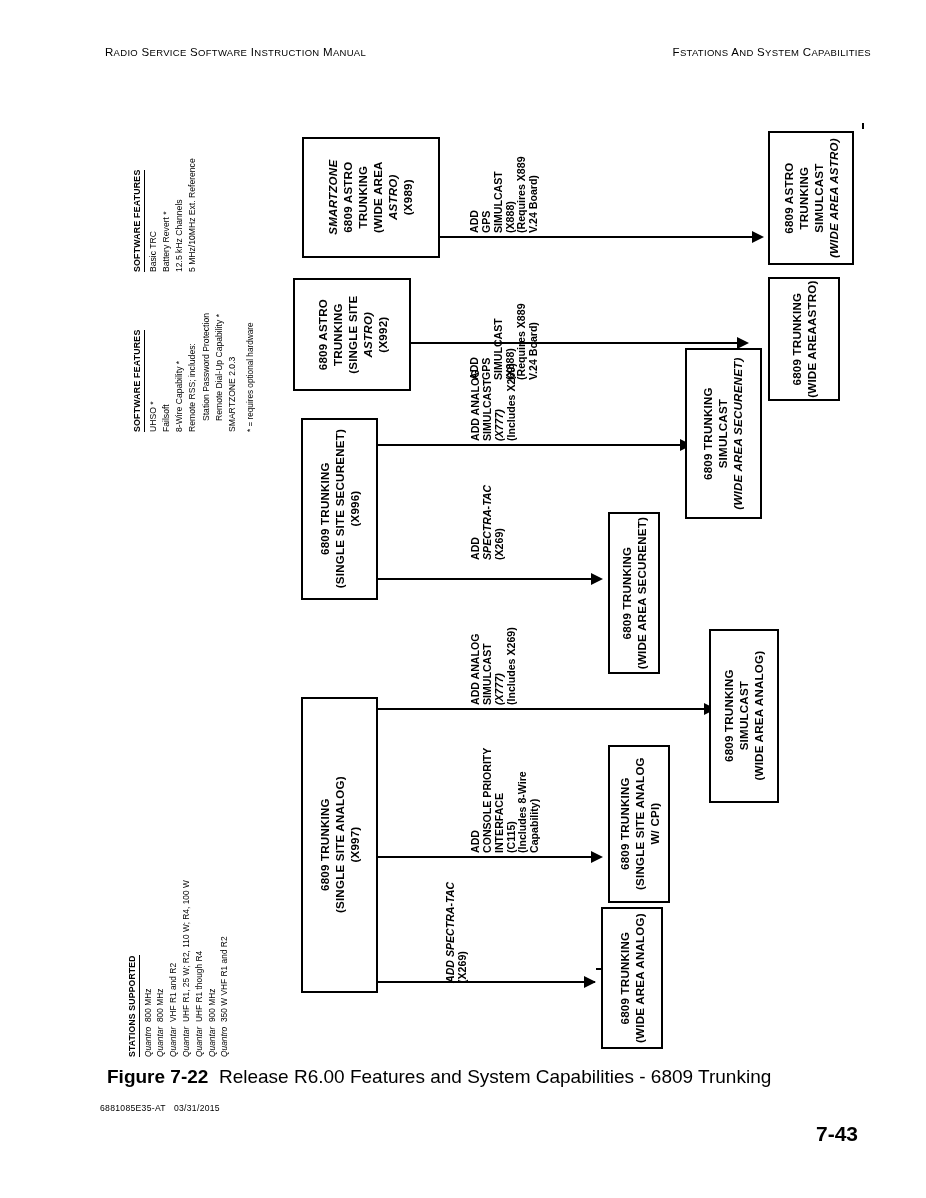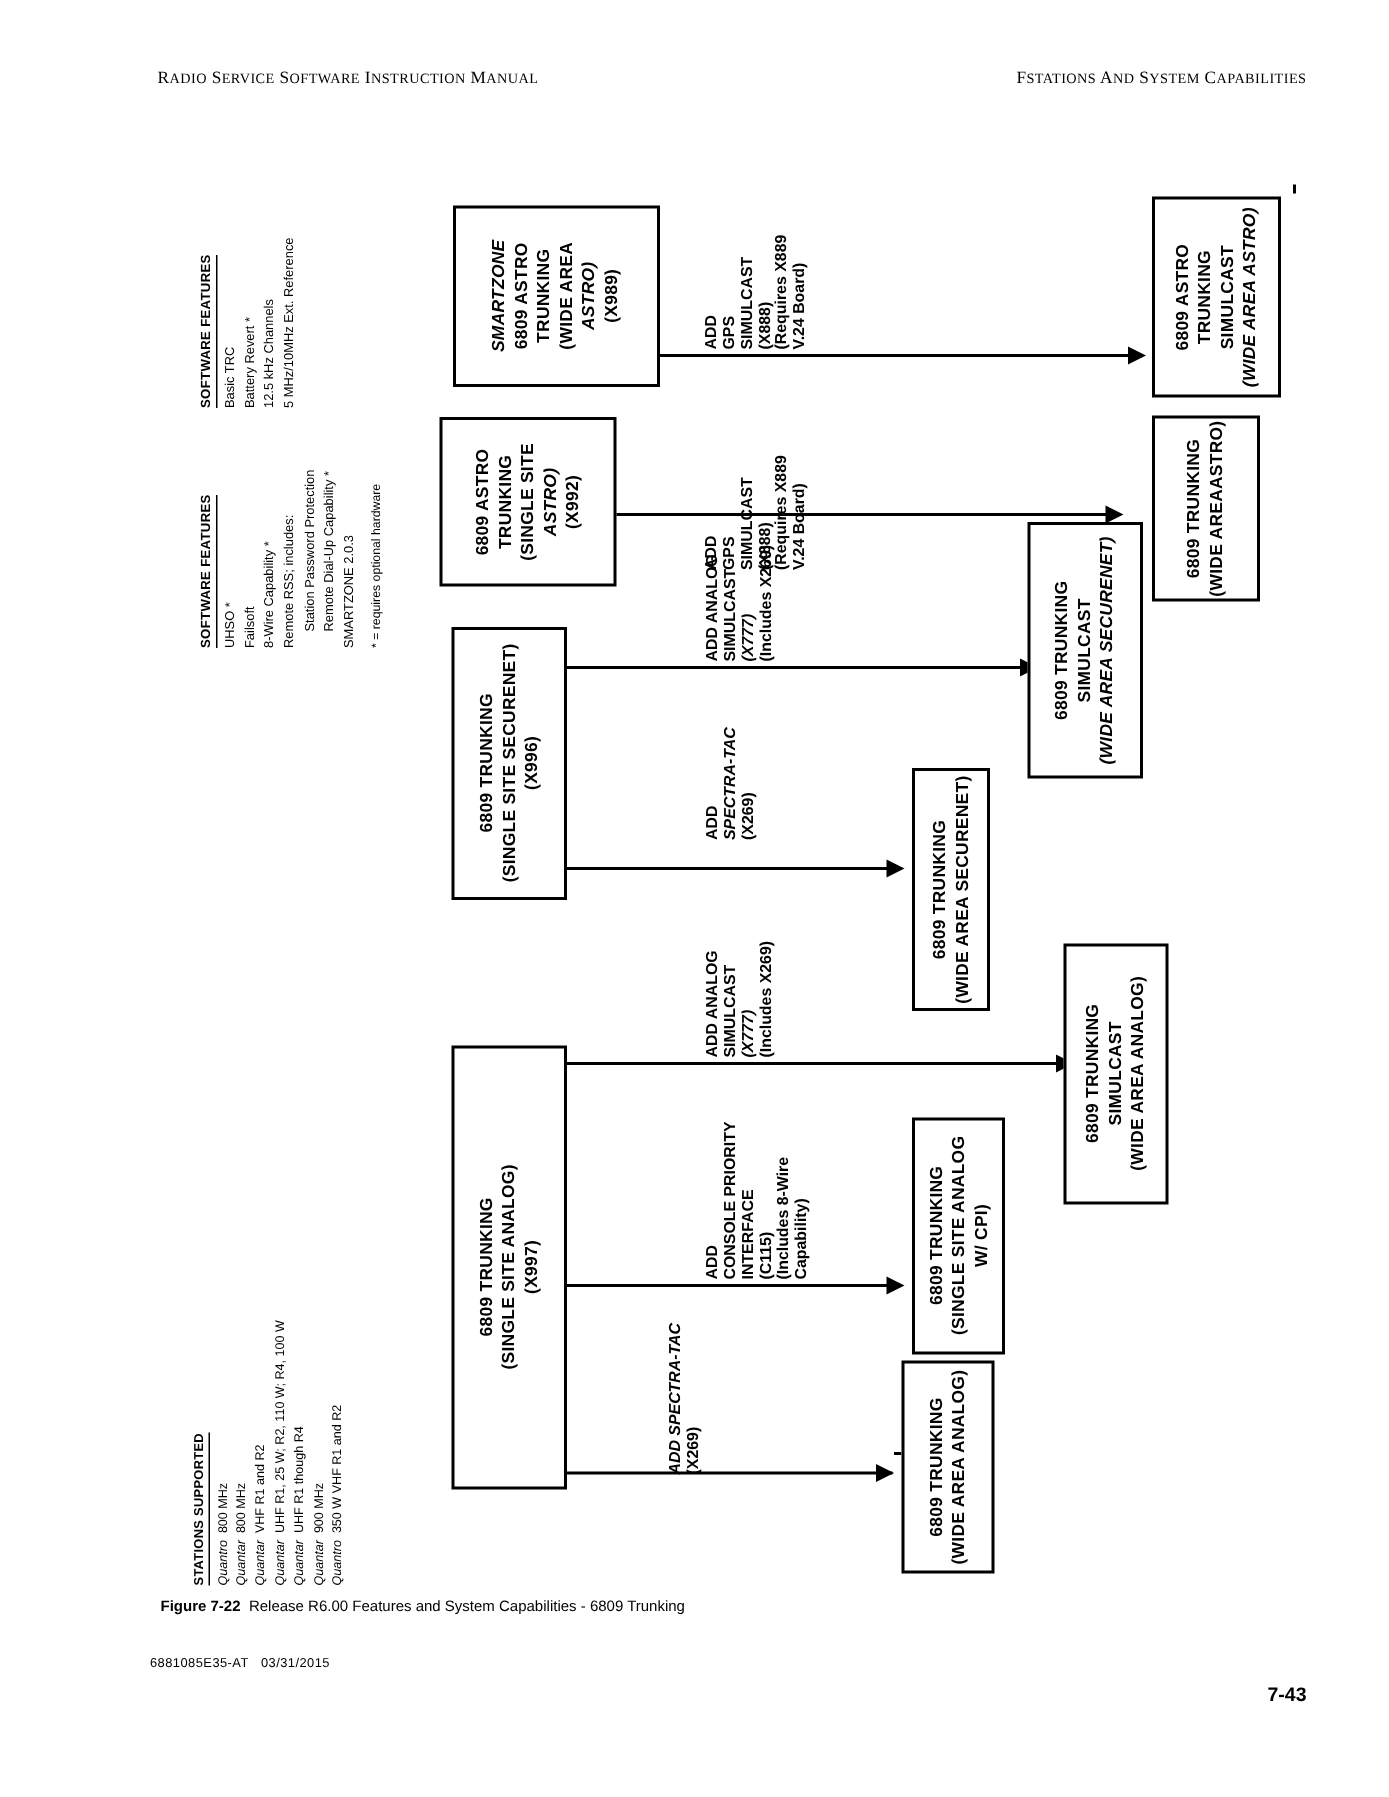--- a/index.html
+++ b/index.html
@@ -3,21 +3,21 @@
 <meta charset="utf-8">
 <style>
   html,body{margin:0;padding:0;background:#ffffff;}
   body{
     width:926px;height:1198px;position:relative;overflow:hidden;
     font-family:"Liberation Sans", sans-serif;color:#000;
   }
   .page{position:absolute;inset:0;}
 
   
-  .runhead{position:absolute;top:46px;font-size:11.5px;letter-spacing:.3px;white-space:nowrap;font-family:Liberation Serif, serif;}
+  .runhead{position:absolute;top:46px;font-size:11.5px;letter-spacing:.3px;white-space:nowrap;}
   .runhead .sc{font-size:9.5px;}
   #runhead-left{left:105px;}
   #runhead-right{right:55px;}
 
   
   .featlist{
     position:absolute;transform-origin:0 0;transform:rotate(-90deg);
     font-size:8.6px;line-height:1.0;
   }
   .featlist .fl-title{
@@ -70,24 +70,24 @@
   }
 
   
   .alabel{
     position:absolute;transform-origin:0 0;transform:rotate(-90deg);
     font-weight:bold;font-size:10.6px;line-height:1.12;white-space:nowrap;
   }
   .alabel .ln{display:block;}
 
   
-  #figure-caption{position:absolute;left:107px;top:1066px;font-size:10px;white-space:nowrap;}
+  #figure-caption{position:absolute;left:107px;top:1066px;font-size:19px;white-space:nowrap;}
   #figure-caption b{font-weight:bold;}
   #footer-left{position:absolute;left:100px;top:1103px;font-size:8.6px;letter-spacing:.3px;white-space:nowrap;}
-  #footer-right{position:absolute;right:55px;top:1122px;font-size:13px;font-weight:bold;white-space:nowrap;}
+  #footer-right{position:absolute;right:68px;top:1122px;font-size:21px;font-weight:bold;white-space:nowrap;}
 
   .tick{position:absolute;background:#000;}
 </style>
 </head>
 <body>
 
 <div class="page">
 
   <div class="runhead" id="runhead-left">R<span class="sc">ADIO</span> S<span class="sc">ERVICE</span> S<span class="sc">OFTWARE</span> I<span class="sc">NSTRUCTION</span> M<span class="sc">ANUAL</span></div>
   <div class="runhead" id="runhead-right">F<span class="sc">STATIONS</span> A<span class="sc">ND</span> S<span class="sc">YSTEM</span> C<span class="sc">APABILITIES</span></div>

